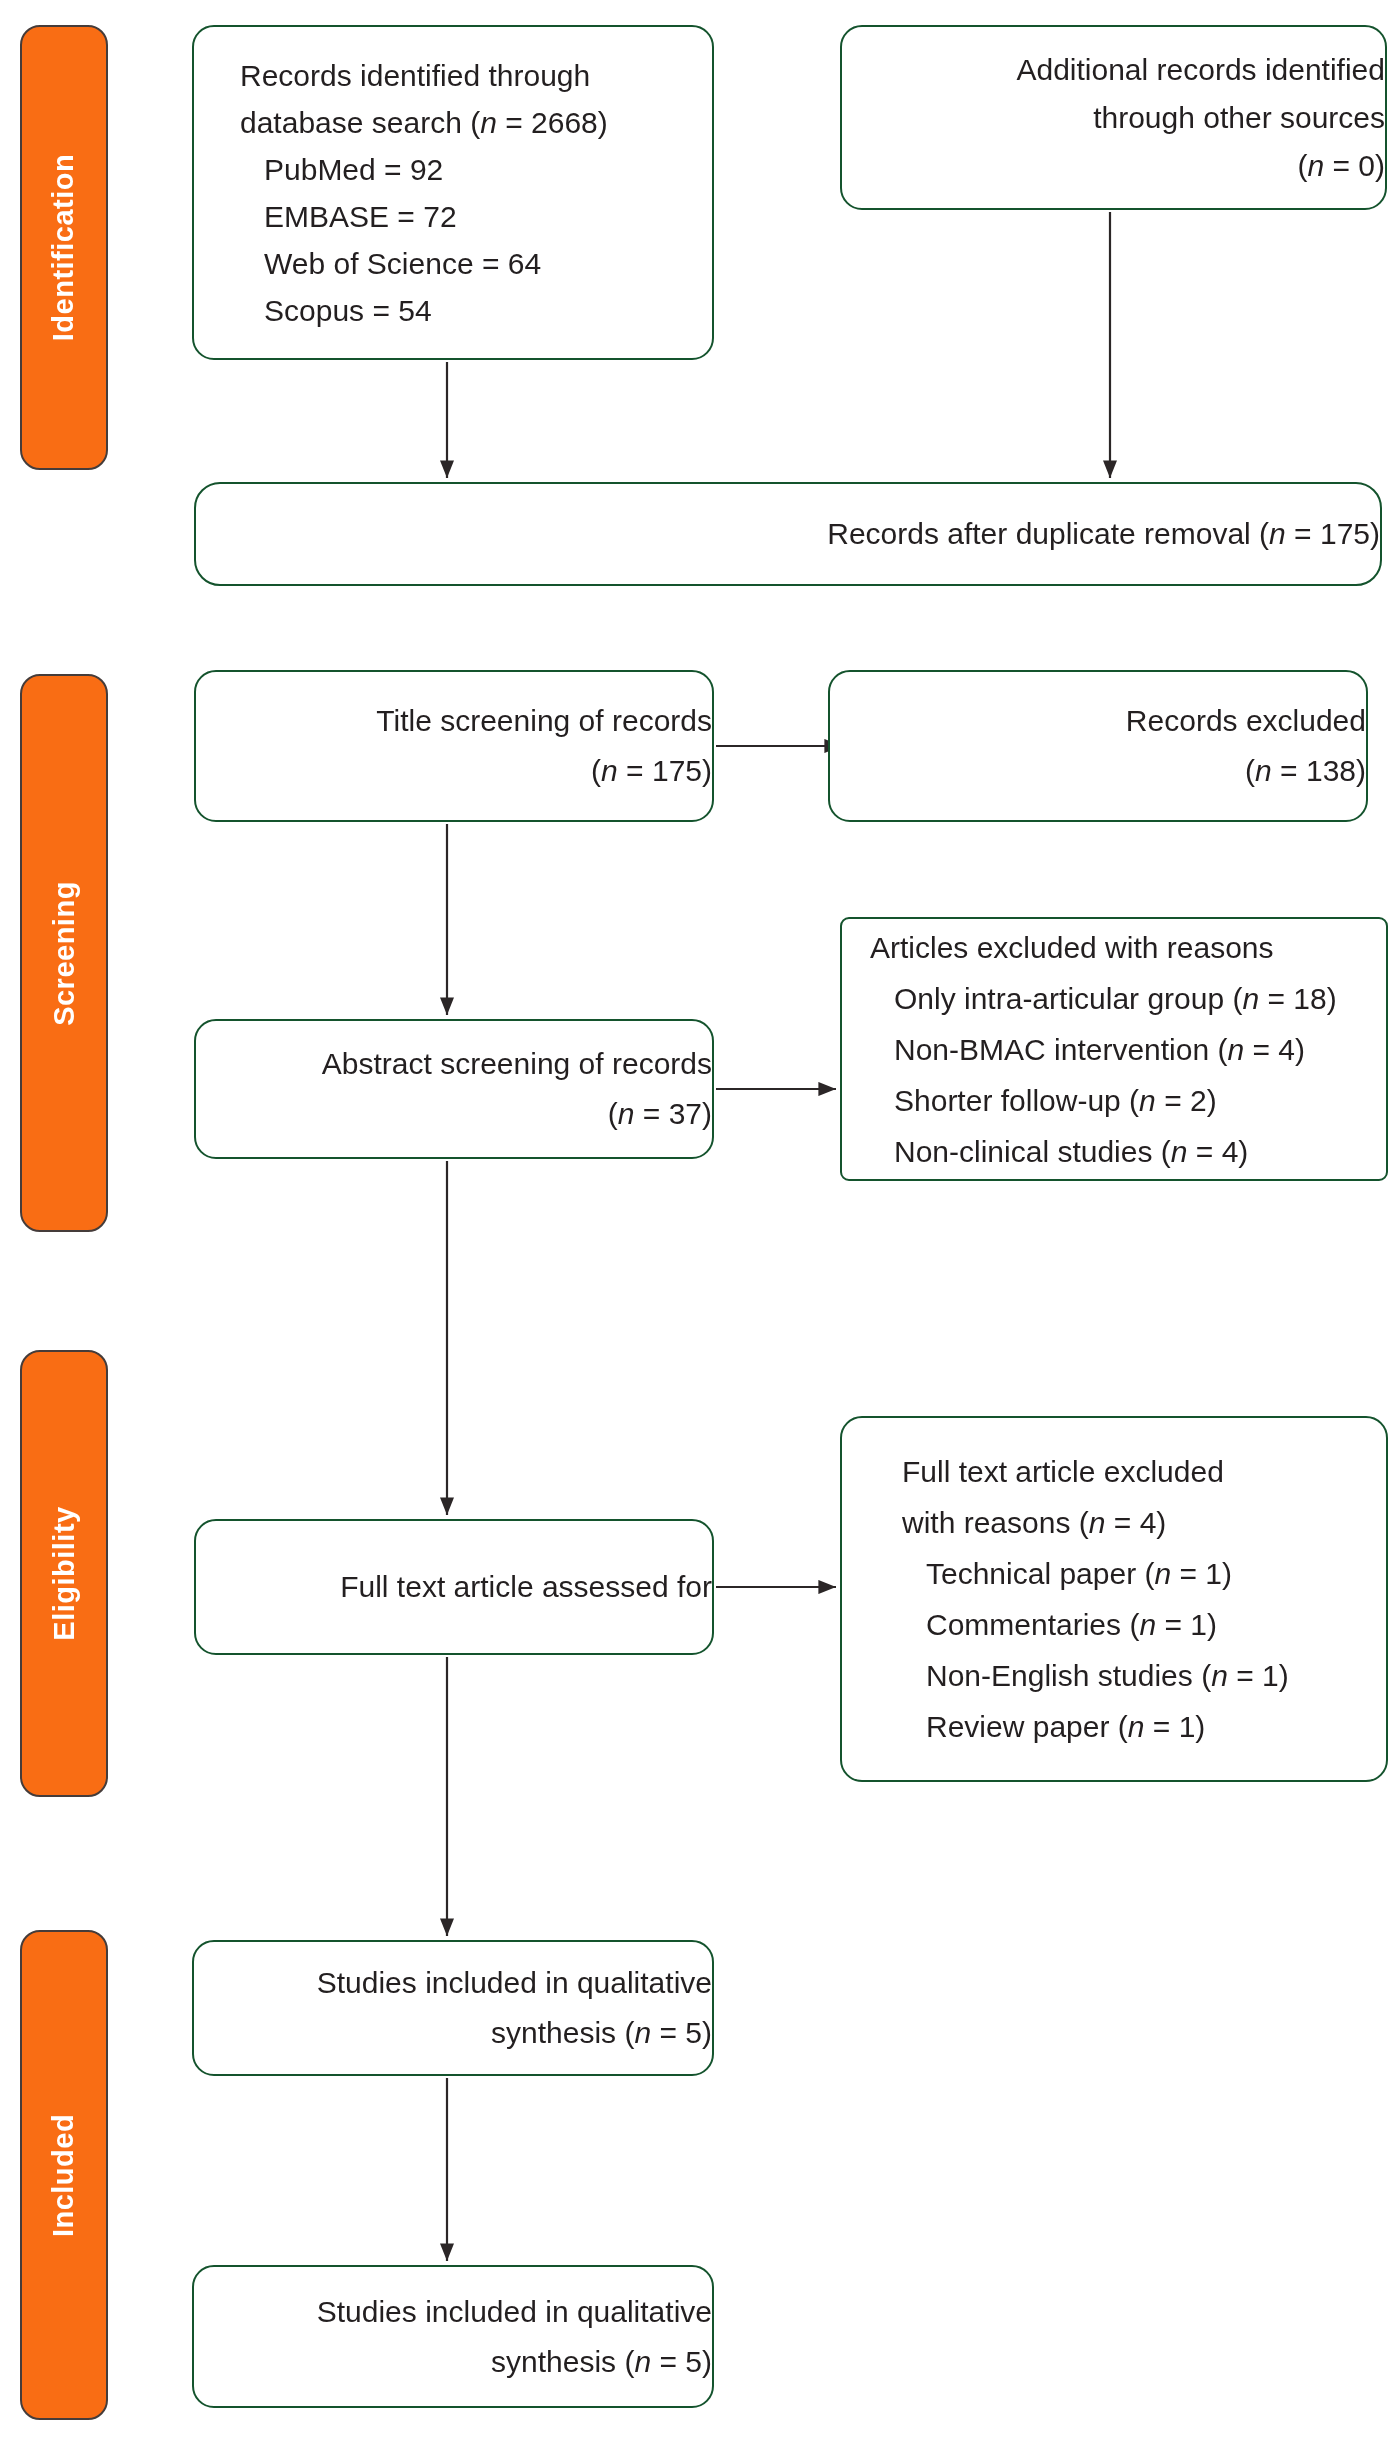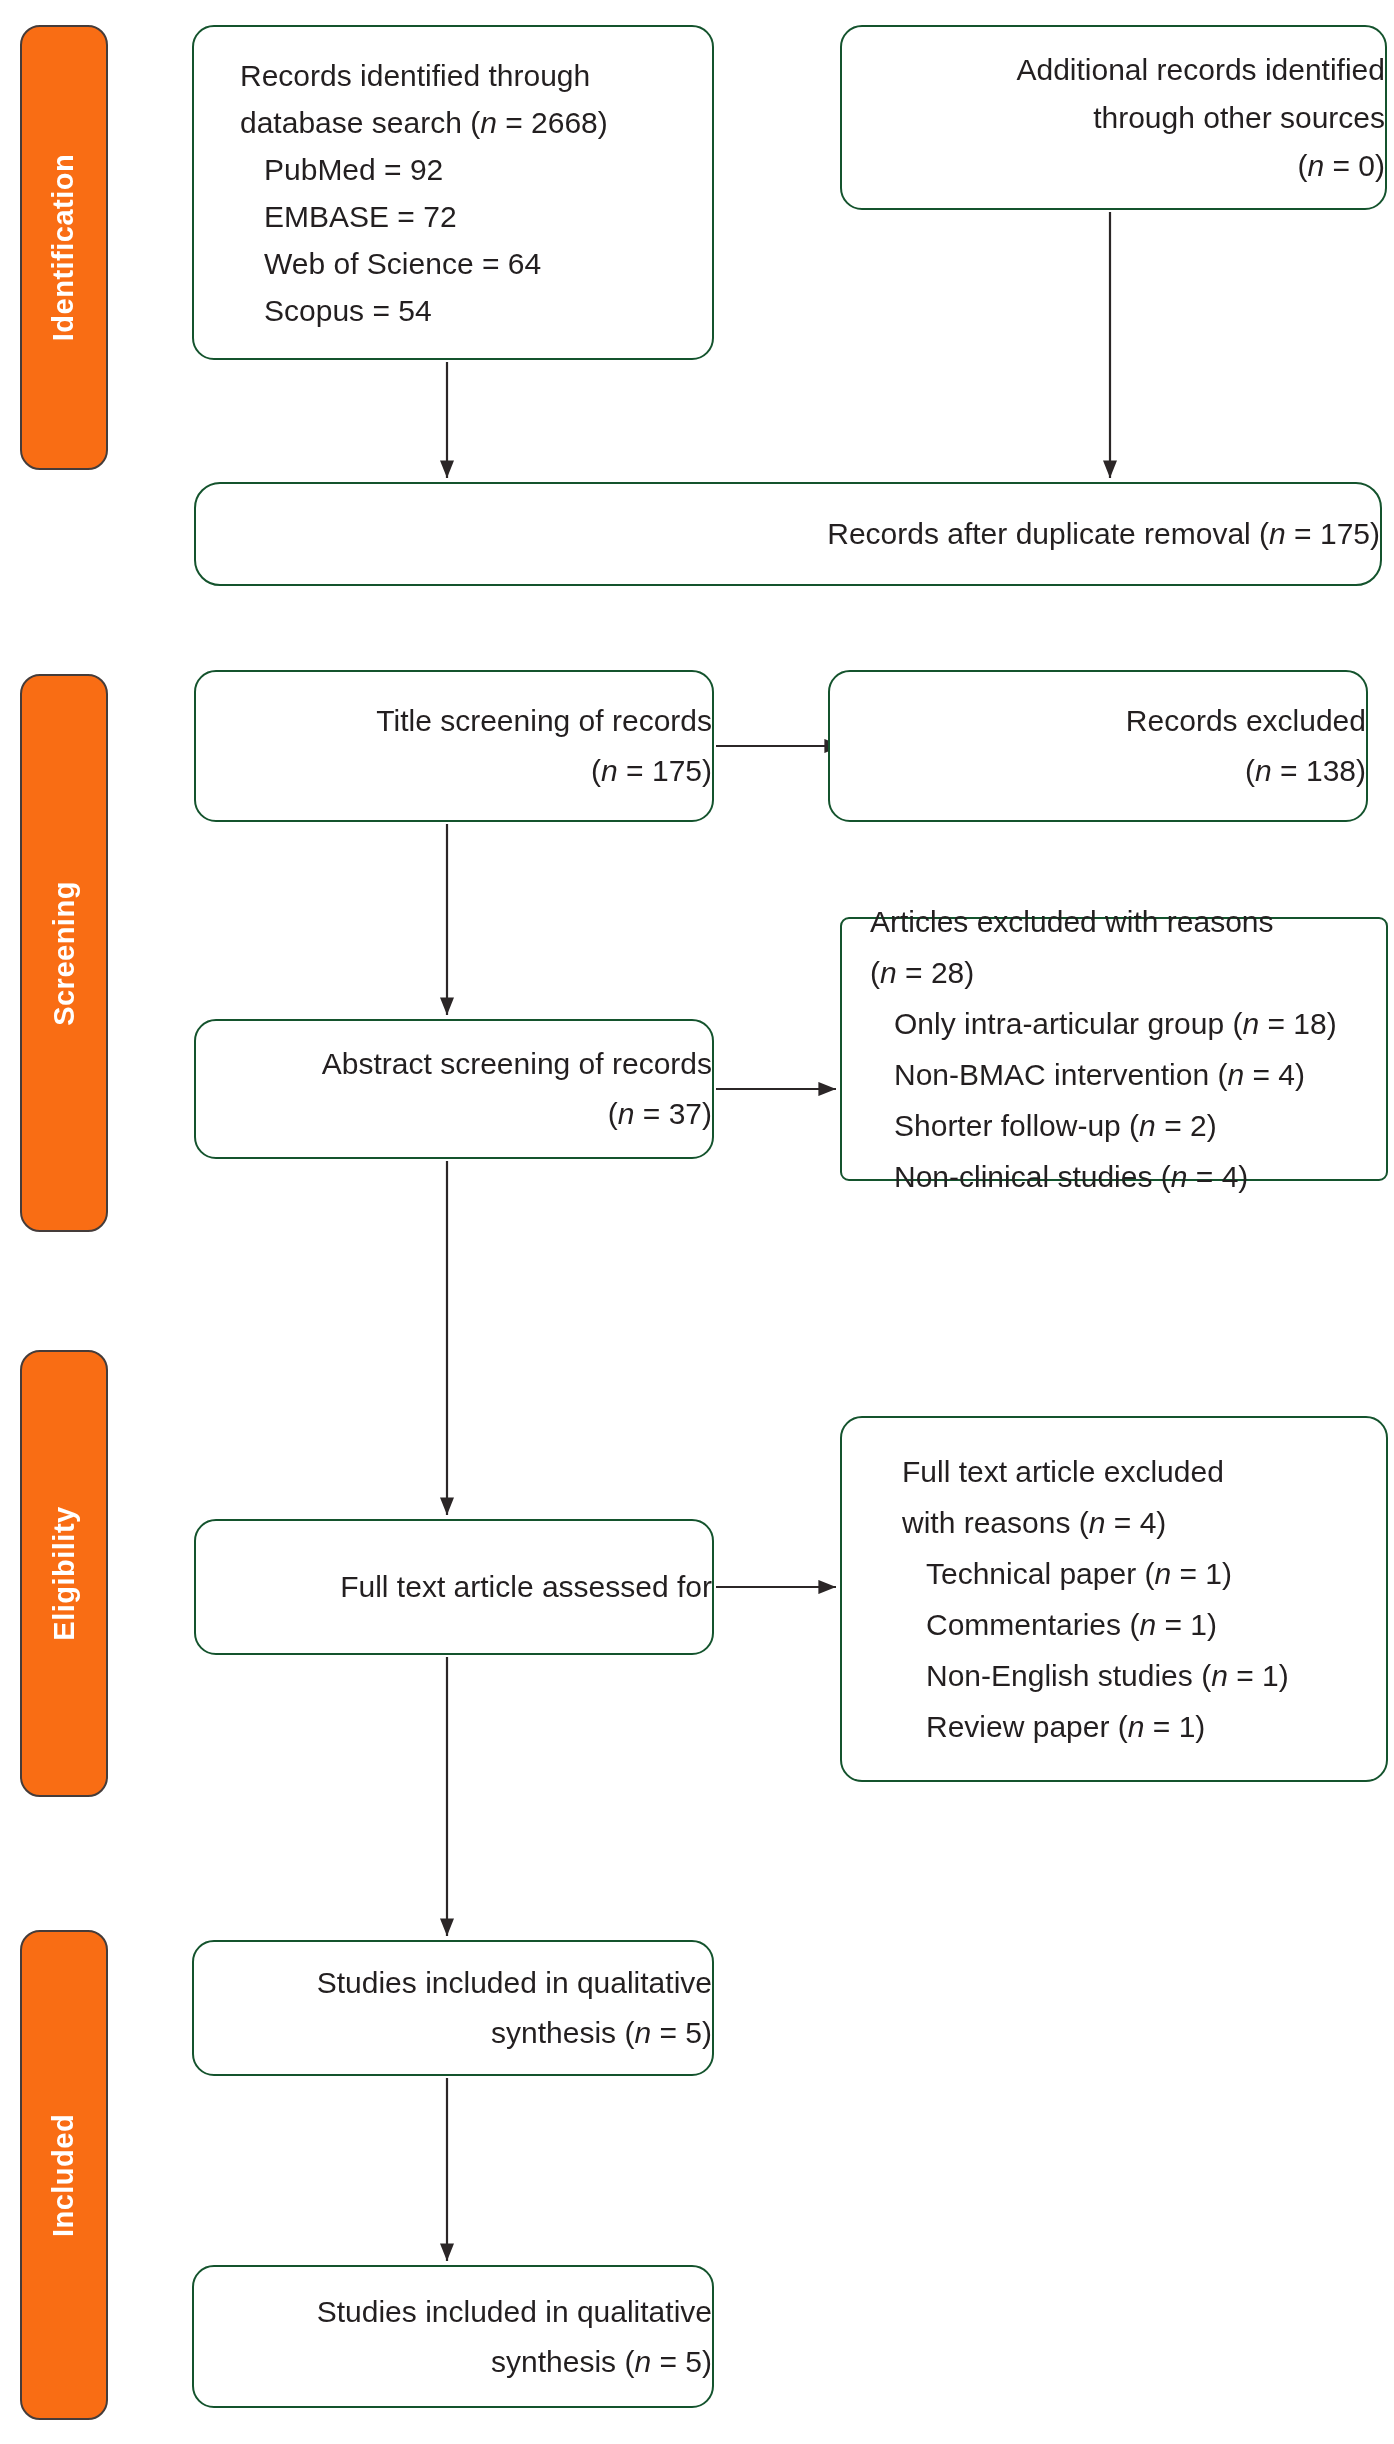--- a/index.html
+++ b/index.html
@@ -135,21 +135,20 @@
     <div class="bline">(<i>n</i> = 138)</div>
   </div>
 
   <div class="box align-center" id="box-abstract-screening">
     <div class="bline">Abstract screening of records</div>
     <div class="bline">(<i>n</i> = 37)</div>
   </div>
 
   <div class="box" id="box-abstract-excluded">
     <div class="bline">Articles excluded with reasons</div>
-    <div class="bline">(<i>n</i> = 28)</div>
     <div class="bline indent">Only intra-articular group (<i>n</i> = 18)</div>
     <div class="bline indent">Non-BMAC intervention (<i>n</i> = 4)</div>
     <div class="bline indent">Shorter follow-up (<i>n</i> = 2)</div>
     <div class="bline indent">Non-clinical studies (<i>n</i> = 4)</div>
   </div>
 
   <div class="box align-center" id="box-fulltext">
     <div class="bline">Full text article assessed for</div>
   </div>
 

